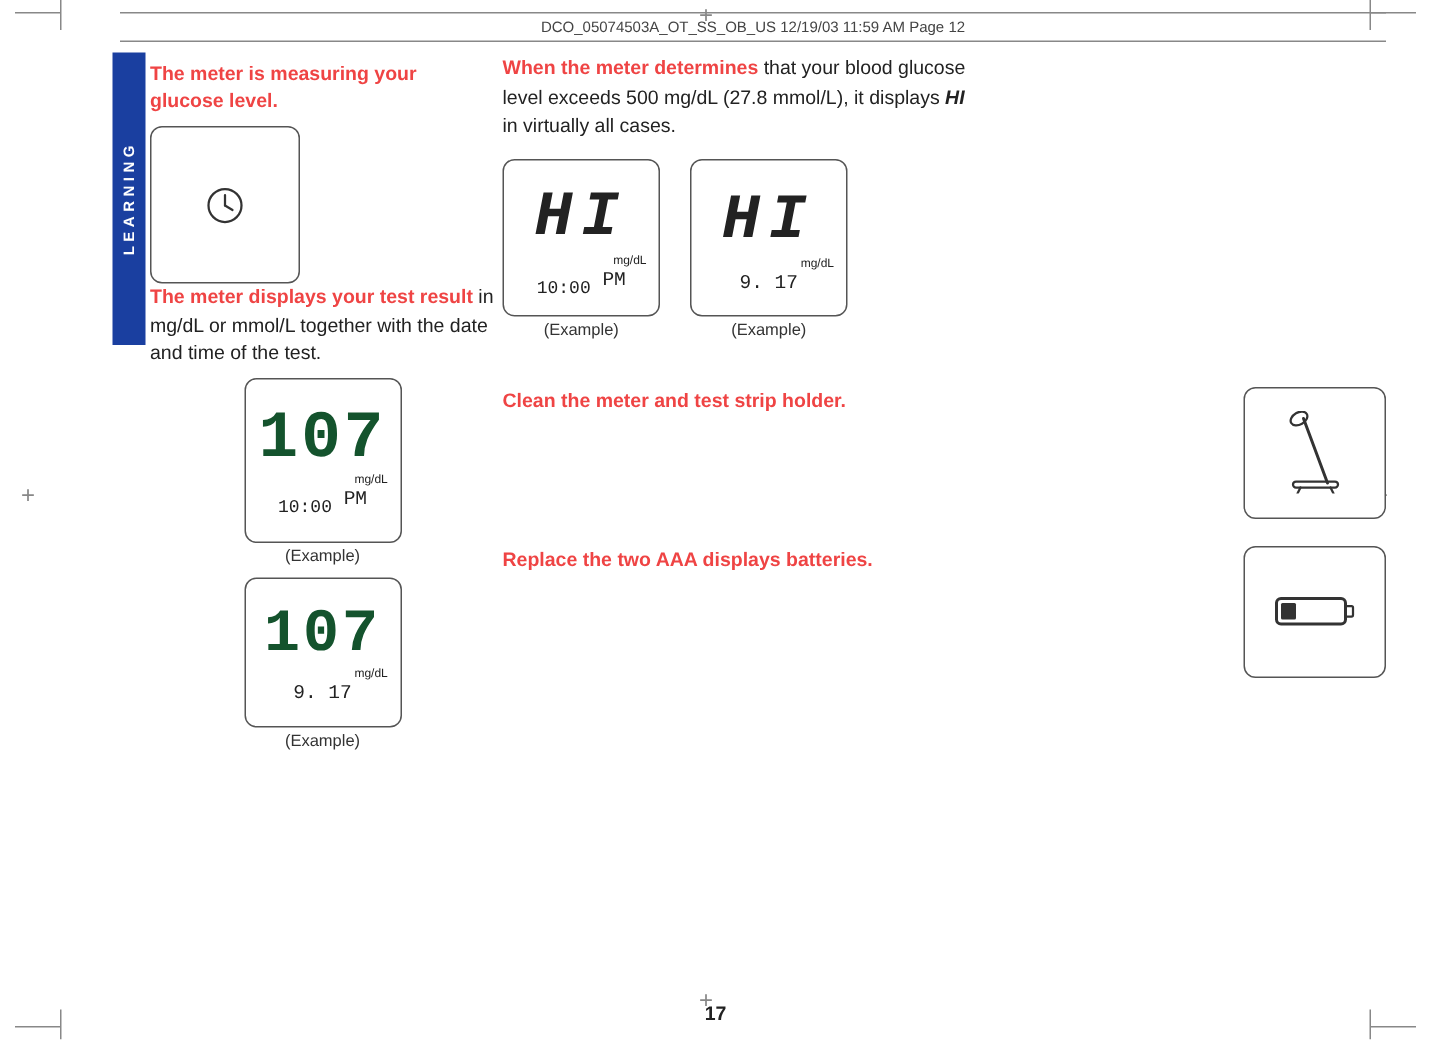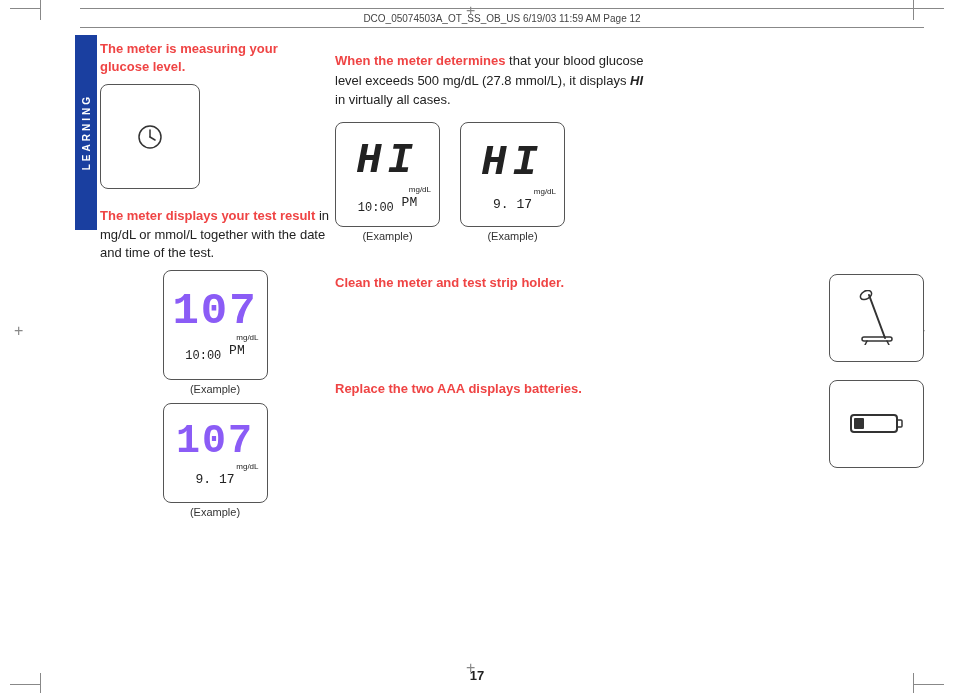--- a/index.html
+++ b/index.html
@@ -119,21 +119,21 @@
     .meter-box-large {
       width: 100px;
       height: 105px;
     }
 
     
     .lcd-number {
       font-size: 36px;
       font-weight: bold;
       font-family: 'Courier New', monospace;
-      color: #8b5cf6;
+      color: #14532d;
       line-height: 1;
       text-align: right;
     }
 
     .time-display {
       font-size: 12px;
       font-family: 'Courier New', monospace;
       color: #222;
       line-height: 1;
     }
@@ -188,21 +188,21 @@
 <div class="trim-mark trim-tl-h"></div>
 <div class="trim-mark trim-tl-v"></div>
 <div class="trim-mark trim-tr-h"></div>
 <div class="trim-mark trim-tr-v"></div>
 <div class="trim-mark trim-bl-h"></div>
 <div class="trim-mark trim-bl-v"></div>
 <div class="trim-mark trim-br-h"></div>
 <div class="trim-mark trim-br-v"></div>
 
 <div class="top-header">
-  <span>DCO_05074503A_OT_SS_OB_US   6/19/03   11:59 AM   Page 12</span>
+  <span>DCO_05074503A_OT_SS_OB_US   12/19/03   11:59 AM   Page 12</span>
 </div>
 
 <div class="cross-mark" style="top:10px; left:470px;"></div>
 <div class="cross-mark" style="bottom:10px; left:470px;"></div>
 <div class="cross-mark" style="top:330px; left:18px;"></div>
 <div class="cross-mark" style="top:330px; right:18px;"></div>
 
 <div class="sidebar">
   <span class="sidebar-text">LEARNING</span>
 </div>
@@ -221,21 +221,21 @@
       <div class="meter-box meter-box-large">
 
         <svg class="clock-icon" viewBox="0 0 30 30" fill="none" xmlns="http://www.w3.org/2000/svg">
           <circle cx="15" cy="15" r="11" stroke="#333" stroke-width="1.5" fill="none"></circle>
           <line x1="15" y1="15" x2="15" y2="8" stroke="#333" stroke-width="1.5" stroke-linecap="round"></line>
           <line x1="15" y1="15" x2="20" y2="18" stroke="#333" stroke-width="1.5" stroke-linecap="round"></line>
         </svg>
       </div>
     </div>
 
-    <div style="margin-top:18px;">
+    <div style="">
       <div style="font-size:13px; color:#222; line-height:1.4;">
         <span class="section-heading">The meter displays your test result</span><span> in mg/dL or mmol/L together with the date and time of the test.</span>
       </div>
     </div>
 
     <div style="margin-top:8px; display:flex; flex-direction:column; gap:8px;">
 
       <div style="display:flex; flex-direction:column; align-items:center;">
         <div class="meter-box" style="width:105px; height:110px; padding:6px 8px 4px;">
           <div style="display:flex; flex-direction:column; align-items:flex-end; width:100%;">
@@ -269,21 +269,21 @@
         </div>
         <div class="example-text">(Example)</div>
       </div>
 
     </div>
   </div>
 
   <div class="right-col">
 
     <div style="margin-top:0px;">
-      <div style="font-size:13px; color:#222; line-height:1.5; max-width:310px;margin-top:16px;">
+      <div style="font-size:13px; color:#222; line-height:1.5; max-width:310px;">
         <span class="section-heading">When the meter determines</span><span> that your blood glucose level exceeds 500 mg/dL (27.8 mmol/L), it displays </span><em style="font-weight:bold;">HI</em><span> in virtually all cases.</span>
       </div>
     </div>
 
     <div style="margin-top:12px; display:flex; gap:20px; align-items:flex-end;">
 
       <div style="display:flex; flex-direction:column; align-items:center;">
         <div class="meter-box" style="width:105px; height:105px; padding:6px 8px 4px;">
           <div style="display:flex; flex-direction:column; align-items:flex-end; width:100%;">
             <div style="display:flex; align-items:flex-start; justify-content:center; width:100%;">

